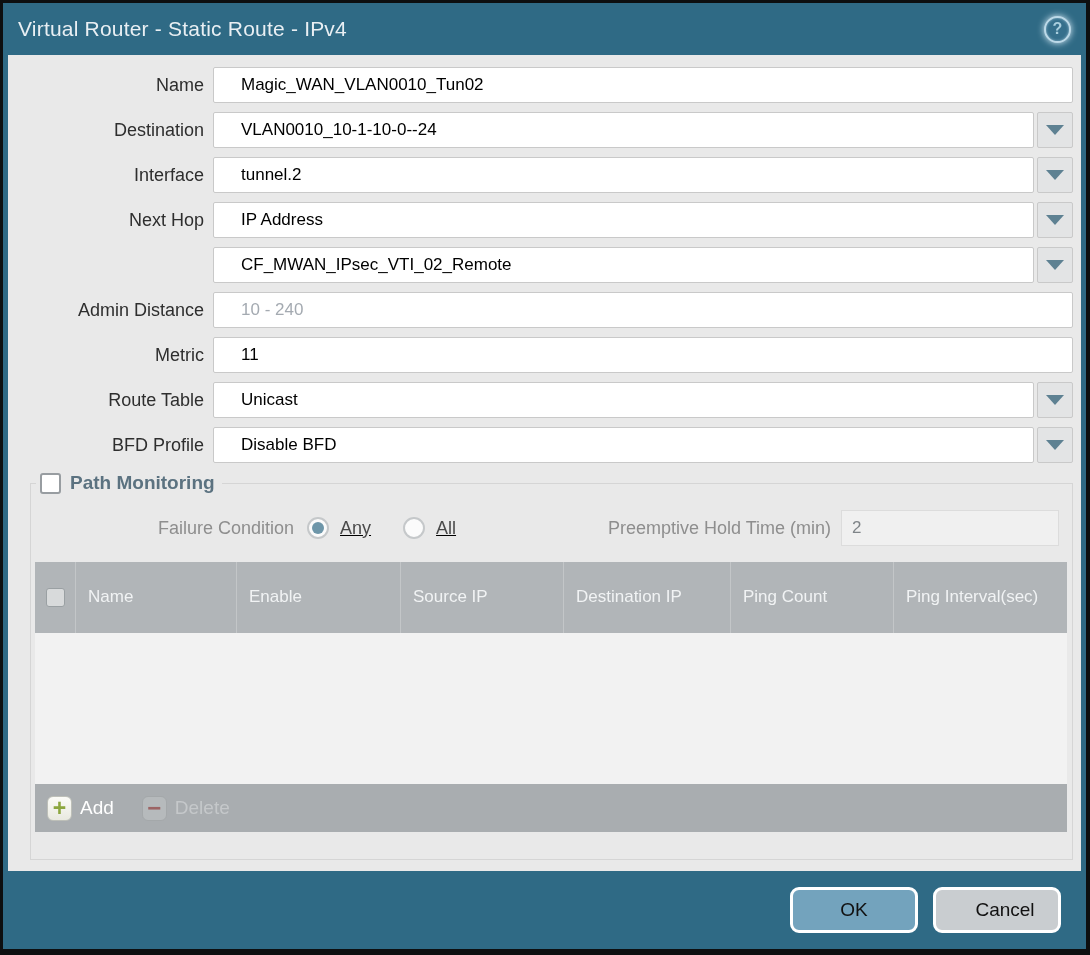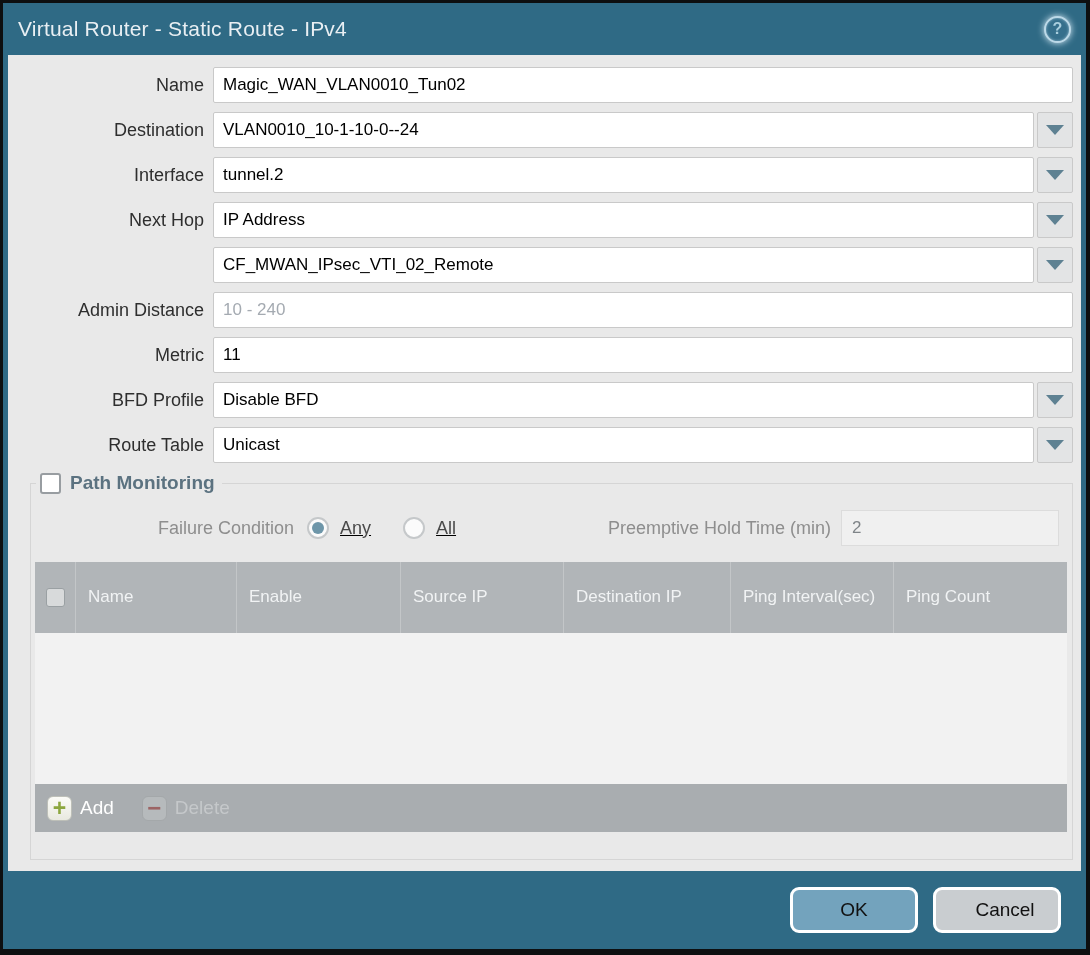--- a/index.html
+++ b/index.html
@@ -14,21 +14,21 @@
           border:2px solid #bcd9e8; box-shadow:0 0 7px rgba(230,245,255,.95), inset 0 0 3px rgba(200,230,245,.6);
           color:#a9cede; font-weight:bold; font-size:16px; display:flex; align-items:center; justify-content:center; }
 
   
   .dlg-body { flex:1; background:#e9e9e9; padding:12px 8px 0 8px; overflow:hidden; }
 
   .row { display:flex; align-items:center; height:36px; margin-bottom:9px; }
   .lbl { width:188px; flex:none; text-align:right; margin-right:9px; font-size:18px; color:#2e2e2e; }
   .field { flex:1; display:flex; height:36px; }
   .txt { flex:1; height:36px; min-width:0; border:1px solid #c9c9c9; border-radius:2px; background:#fff;
-         font-family:"Liberation Sans", sans-serif; font-size:17px; color:#000; padding:0 9px; outline:none; }
+         font-family:"Liberation Sans", sans-serif; font-size:17px; color:#000; padding:0 27px; outline:none; }
   .txt::placeholder { color:#a4aab1; }
   .ddbtn { width:36px; height:36px; flex:none; margin-left:3px; background:#e3e4e5; border:1px solid #c9c9c9;
            border-radius:2px; display:flex; align-items:center; justify-content:center; cursor:pointer; }
   .tri { width:0; height:0; border-left:9px solid transparent; border-right:9px solid transparent; border-top:10px solid #5e8192; }
 
   
   fieldset.pm { margin:8px 0 0 14px; border:1px solid #d5d5d5; height:388px; padding:0 5px 0 3px; }
   legend.pm-legend { display:flex; align-items:center; gap:9px; padding:0 7px 0 4px; margin-left:2px; }
   .pm-checkbox { width:21px; height:21px; background:#fff; border:2px solid #989da1; border-radius:3px; }
   .pm-title { font-size:19px; font-weight:bold; color:#5b7280; }
@@ -137,33 +137,33 @@
       </div>
 
       <div class="row">
         <label class="lbl">Metric</label>
         <div class="field">
           <input class="txt" value="11" style="">
         </div>
       </div>
 
       <div class="row">
+        <label class="lbl">Route Table</label>
+        <div class="field">
+          <input class="txt" value="Unicast" style="">
+          <div class="ddbtn">
+              <span class="tri"></span>
+            </div>
+        </div>
+      </div>
+
+      <div class="row">
         <label class="lbl">BFD Profile</label>
         <div class="field">
           <input class="txt" value="Disable BFD" style="">
-          <div class="ddbtn">
-              <span class="tri"></span>
-            </div>
-        </div>
-      </div>
-
-      <div class="row">
-        <label class="lbl">Route Table</label>
-        <div class="field">
-          <input class="txt" value="Unicast" style="">
           <div class="ddbtn">
               <span class="tri"></span>
             </div>
         </div>
       </div>
 
       <fieldset class="pm">
         <legend class="pm-legend">
           <span class="pm-checkbox"></span>
           <span class="pm-title">Path Monitoring</span>
@@ -189,22 +189,22 @@
 
         <div class="ptable">
           <div class="thead">
             <div class="th th-check">
                 <span class="hcheck"></span>
               </div>
             <div class="th">Name</div>
             <div class="th">Enable</div>
             <div class="th">Source IP</div>
             <div class="th">Destination IP</div>
+            <div class="th">Ping Count</div>
             <div class="th">Ping Interval(sec)</div>
-            <div class="th">Ping Count</div>
           </div>
           <div class="tbody"></div>
           <div class="ttool">
             <div class="tool-btn">
               <span class="badge badge-add">+</span>
               <span>Add</span>
             </div>
             <div class="tool-btn disabled">
               <span class="badge badge-del">−</span>
               <span>Delete</span>

